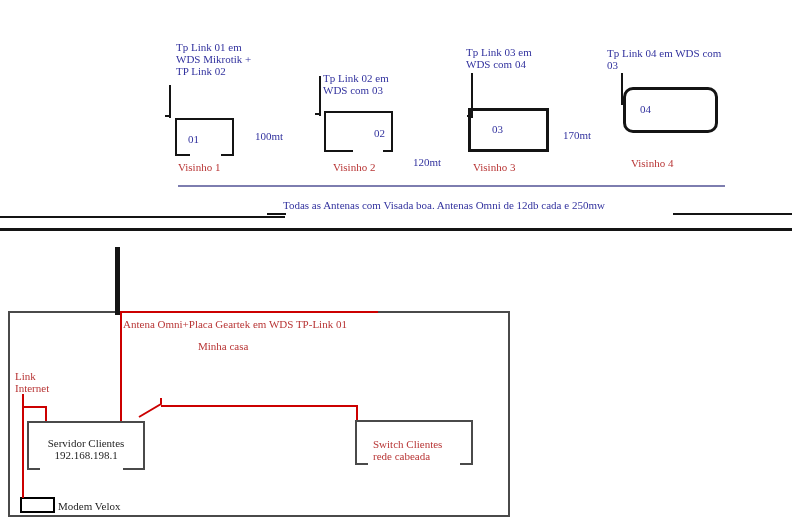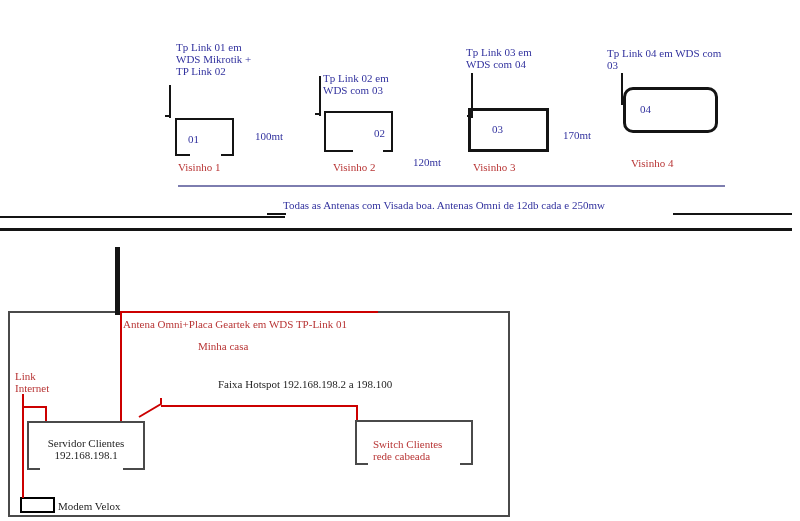--- a/index.html
+++ b/index.html
@@ -103,21 +103,20 @@
   <div class="ant" style="left:115px;top:247px;width:5px;height:68px;"></div>
   <div class="txt redtxt" style="left:123px;top:303px;margin-top:15px;">Antena Omni+Placa Geartek em WDS TP-Link 01</div>
 
   <div class="abs" id="my-house" style="left:8px;top:311px;width:502px;height:206px;"></div>
 
   <div class="txt redtxt" style="left:157px;top:340px;padding-left:41px;">Minha casa</div>
   <div class="txt redtxt lines" style="left:15px;top:370px;">
     <span>Link</span>
     <span>Internet</span>
   </div>
-  <div class="txt blktxt" style="left:218px;top:378px;">Faixa Hotspot 192.168.198.2 a 198.100</div>
 
   <div class="graybox open" id="server-box" style="left:27px;top:421px;width:118px;height:49px;">
     <div class="lines blktxt">
       <span>Servidor Clientes</span>
       <span>192.168.198.1</span>
     </div>
   </div>
 
   <div class="graybox open" id="switch-box" style="left:355px;top:420px;width:118px;height:45px;">
     <div class="lines redtxt">

